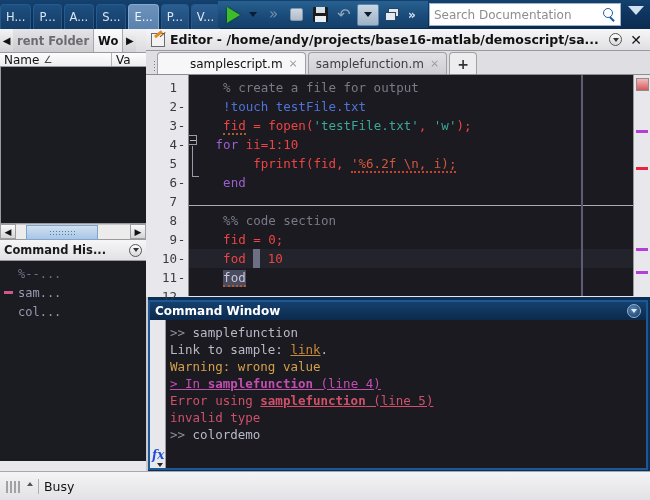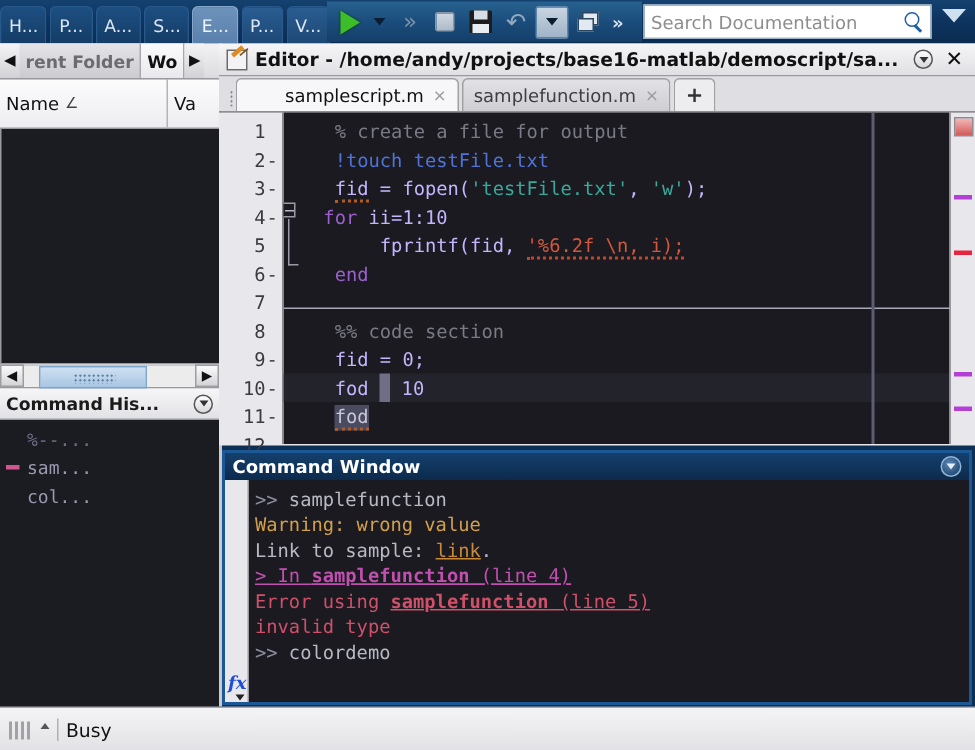--- a/index.html
+++ b/index.html
@@ -108,21 +108,21 @@
   .lp-tab {
     display: flex; align-items: center; padding: 0 4px;
     font-size: 11.5px; font-weight: bold; color: #6b6b70;
     background: linear-gradient(180deg, #e4e4e8, #cbcbd0);
     border-right: 1px solid #a8a8ac;
     white-space: nowrap; overflow: hidden;
   }
   .lp-tab.active { color: #111; background: linear-gradient(180deg, #fbfbfd, #e9e9ed); }
 
   .lp-header {
-    height: 33px; width: 146px;
+    height: 14px; width: 146px;
     background: linear-gradient(180deg, #fcfcfd 0%, #ededf1 100%);
     border-bottom: 1px solid #9a9a9e;
     display: flex; align-items: flex-end;
     font-size: 12px; color: #111;
   }
   .lp-hcell { padding: 0 4px; display: flex; align-items: center; gap: 4px; height: 100%; overflow: hidden; white-space: nowrap; }
   .lp-hcell.c1 { width: 112px; border-right: 1px solid #b4b4b8; }
   .sortasc { font-size: 10px; color: #444; }
 
   .lp-body { width: 146px; height: 156px; background: #1b1b22; border-left: 1px solid #9a9a9e; }
@@ -229,21 +229,21 @@
   .cline { height: 19px; line-height: 19px; white-space: pre; padding-left: 4px; position: relative; }
   .cline.cur { background: #23232c; }
   .ruler { position: absolute; left: 392px; top: 0; width: 2px; height: 221px; background: #5c5c74; }
   .secdiv { position: absolute; left: 0; top: 130px; width: 461px; height: 1px; background: #a9a9b8; }
 
   .k-comment { color: #7a7a86; }
   .k-syscmd  { color: #4f73d8; }
   .k-kw      { color: #9b5fd0; }
   .k-str     { color: #3aa89a; }
   .k-err     { color: #d2573d; }
-  .k-plain   { color: #c4b5fd; }
+  .k-plain   { color: #ef4444; }
   .k-sel     { background: #4a4a60; color: #c8c8d6; }
   .warnsq { border-bottom: 2px dotted #b05c2a; }
   .errsq  { border-bottom: 2px dotted #c8432a; }
   .caretbar { display: inline-block; width: 7px; background: #6e6e84; color: transparent; position: relative; }
 
   .foldcol { position: absolute; left: -2px; top: 0; width: 12px; height: 221px; }
   .foldbox {
     position: absolute; left: 0px; top: 60px; width: 10px; height: 10px;
     border: 1px solid #9a9aa8; background: #1a1a20;
   }
@@ -537,22 +537,22 @@
     <div class="cw-title">
       <span class="lbl">Command Window</span>
       <span class="cw-caret"></span>
     </div>
     <div class="cw-body">
       <div class="cw-rail">
         <span class="fx">fx</span>
       </div>
       <div class="cw-lines">
         <div class="cw-line"><span class="c-prompt">&gt;&gt; </span><span class="c-normal">samplefunction</span></div>
+        <div class="cw-line"><span class="c-normal">Link to sample: </span><span class="c-link">link</span><span class="c-normal">.</span></div>
         <div class="cw-line"><span class="c-warn">Warning: wrong value</span></div>
-        <div class="cw-line"><span class="c-normal">Link to sample: </span><span class="c-link">link</span><span class="c-normal">.</span></div>
         <div class="cw-line c-stack"><span>&gt; In </span><b>samplefunction</b><span class="c-errlnk"> (line 4)</span></div>
         <div class="cw-line c-err"><span>Error using </span><b>samplefunction</b><span class="c-errlnk"> (line 5)</span></div>
         <div class="cw-line"><span class="c-err">invalid type</span></div>
         <div class="cw-line"><span class="c-prompt">&gt;&gt; </span><span class="c-normal">colordemo</span></div>
       </div>
     </div>
   </div>
 
   <div class="statusbar">
     <span class="sb-grip">

